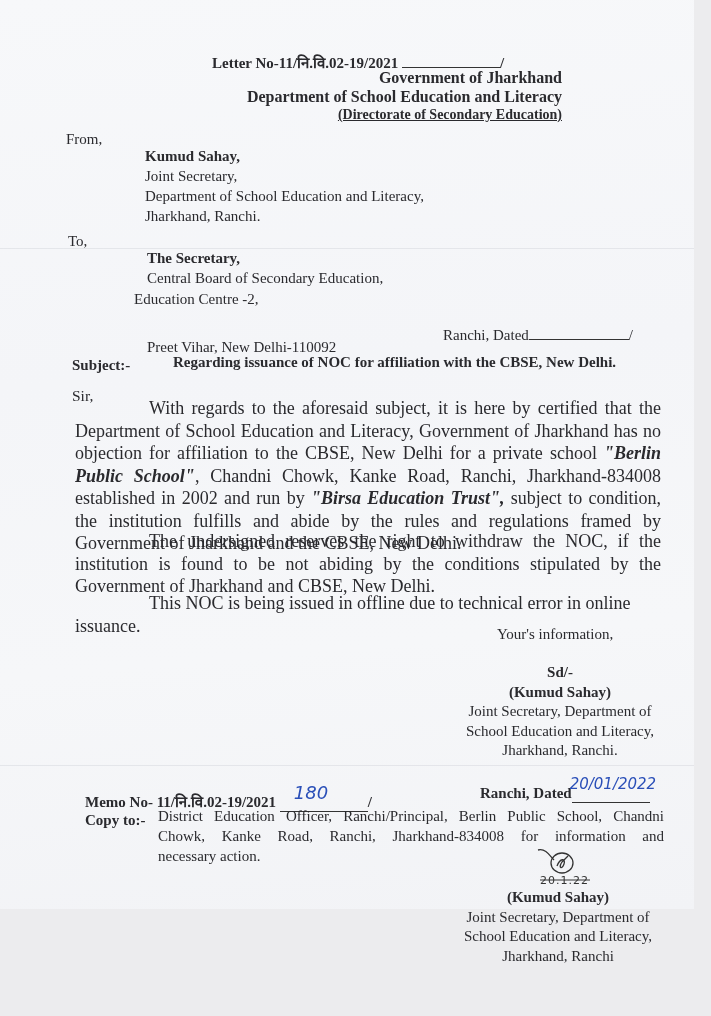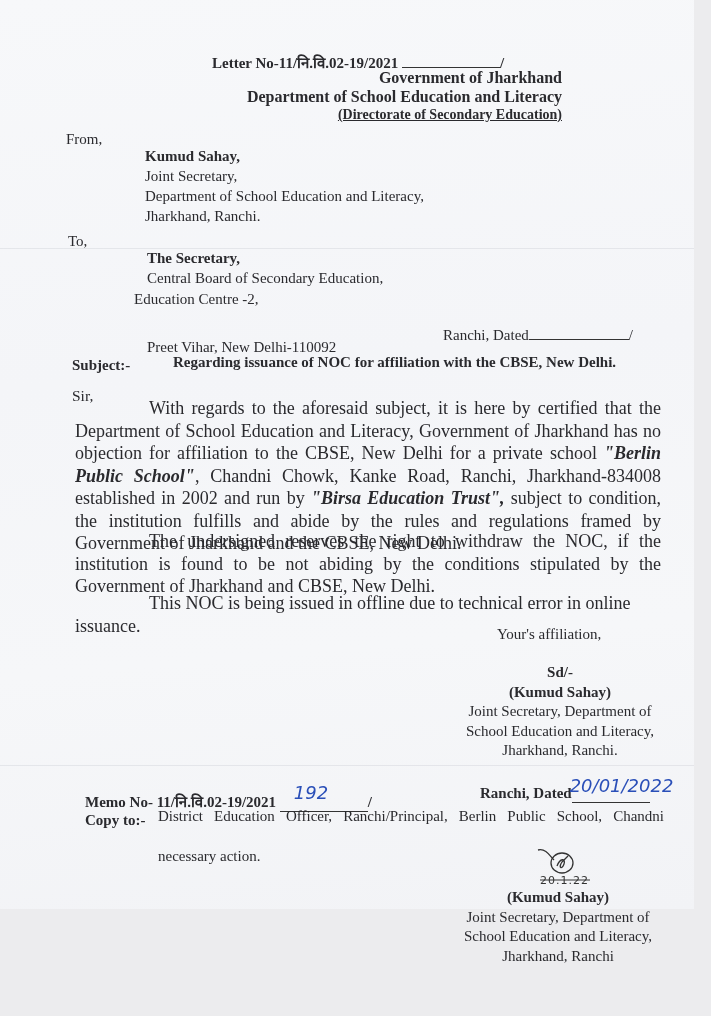--- a/index.html
+++ b/index.html
@@ -74,39 +74,40 @@
   </div>
 
   <div class="para" style="top:530px;">
     <span class="indent"></span><span>The undersigned reserves the right to withdraw the NOC, if the institution is found to be not abiding by the conditions stipulated by the Government of Jharkhand and CBSE, New Delhi.</span>
   </div>
 
   <div class="para" style="top:592px; text-align:left;">
     <span class="indent"></span><span>This NOC is being issued in offline due to technical error in online issuance.</span>
   </div>
 
-  <div class="abs t15" style="left:497px; top:626px;">Your's affiliation,</div>
+  <div class="abs t15" style="left:497px; top:626px;">Your's information,</div>
   <div class="sigblock" style="left:440px; top:663px; width:240px;">
     <div class="b">Sd/-</div>
     <div class="b">(Kumud Sahay)</div>
     <div>Joint Secretary, Department of</div>
     <div>School Education and Literacy,</div>
     <div>Jharkhand, Ranchi.</div>
   </div>
 
   <div class="abs t15 b" style="left:85px; top:791px;">
     <span>Memo No- 11/नि.वि.02-19/2021</span>
-    <span class="blank" style="width:88px; position:relative;"><span class="hand" style="position:absolute; left:14px; top:-12px; font-size:18px; font-weight:normal;">192</span>&nbsp;</span><span>/</span>
+    <span class="blank" style="width:88px; position:relative;"><span class="hand" style="position:absolute; left:14px; top:-12px; font-size:18px; font-weight:normal;">180</span>&nbsp;</span><span>/</span>
   </div>
   <div class="abs t15 b" style="left:480px; top:785px;">
-    <span>Ranchi, Dated</span><span class="blank" style="width:78px; position:relative;"><span class="hand" style="position:absolute; left:-2px; top:-10px; font-size:18px; font-weight:normal;">20/01/2022</span>&nbsp;</span>
+    <span>Ranchi, Dated</span><span class="blank" style="width:78px; position:relative;"><span class="hand" style="position:absolute; left:-2px; top:-10px; font-size:15px; font-weight:normal;">20/01/2022</span>&nbsp;</span>
   </div>
 
   <div class="abs t15 b" style="left:85px; top:812px;">Copy to:-</div>
   <div class="abs t15" style="left:158px; top:808px; width:506px; text-align:justify; text-align-last:justify; white-space:normal;">District Education Officer, Ranchi/Principal, Berlin Public School, Chandni</div>
+  <div class="abs t15" style="left:158px; top:828px; width:506px; text-align:justify; text-align-last:justify; white-space:normal;">Chowk, Kanke Road, Ranchi, Jharkhand-834008 for information and</div>
   <div class="abs t15" style="left:158px; top:848px;">necessary action.</div>
 
   <svg class="abs" style="left:520px; top:846px;" width="90" height="44" viewBox="0 0 90 44">
     <path d="M18 4 C 26 2, 30 10, 34 14" stroke="#333" stroke-width="1.3" fill="none"></path>
     <ellipse cx="42" cy="17" rx="11" ry="10" stroke="#333" stroke-width="1.3" fill="none"></ellipse>
     <path d="M37 20 C 40 12, 46 12, 44 18 C 42 24, 38 22, 42 16 L 48 10" stroke="#333" stroke-width="1.3" fill="none"></path>
     <line x1="20" y1="34" x2="70" y2="34" stroke="#333" stroke-width="1.2"></line>
   </svg>
   <div class="abs" style="left:540px; top:874px; font-family:'DejaVu Sans', sans-serif; font-size:11px; color:#333; letter-spacing:1px;">20.1.22</div>
 

